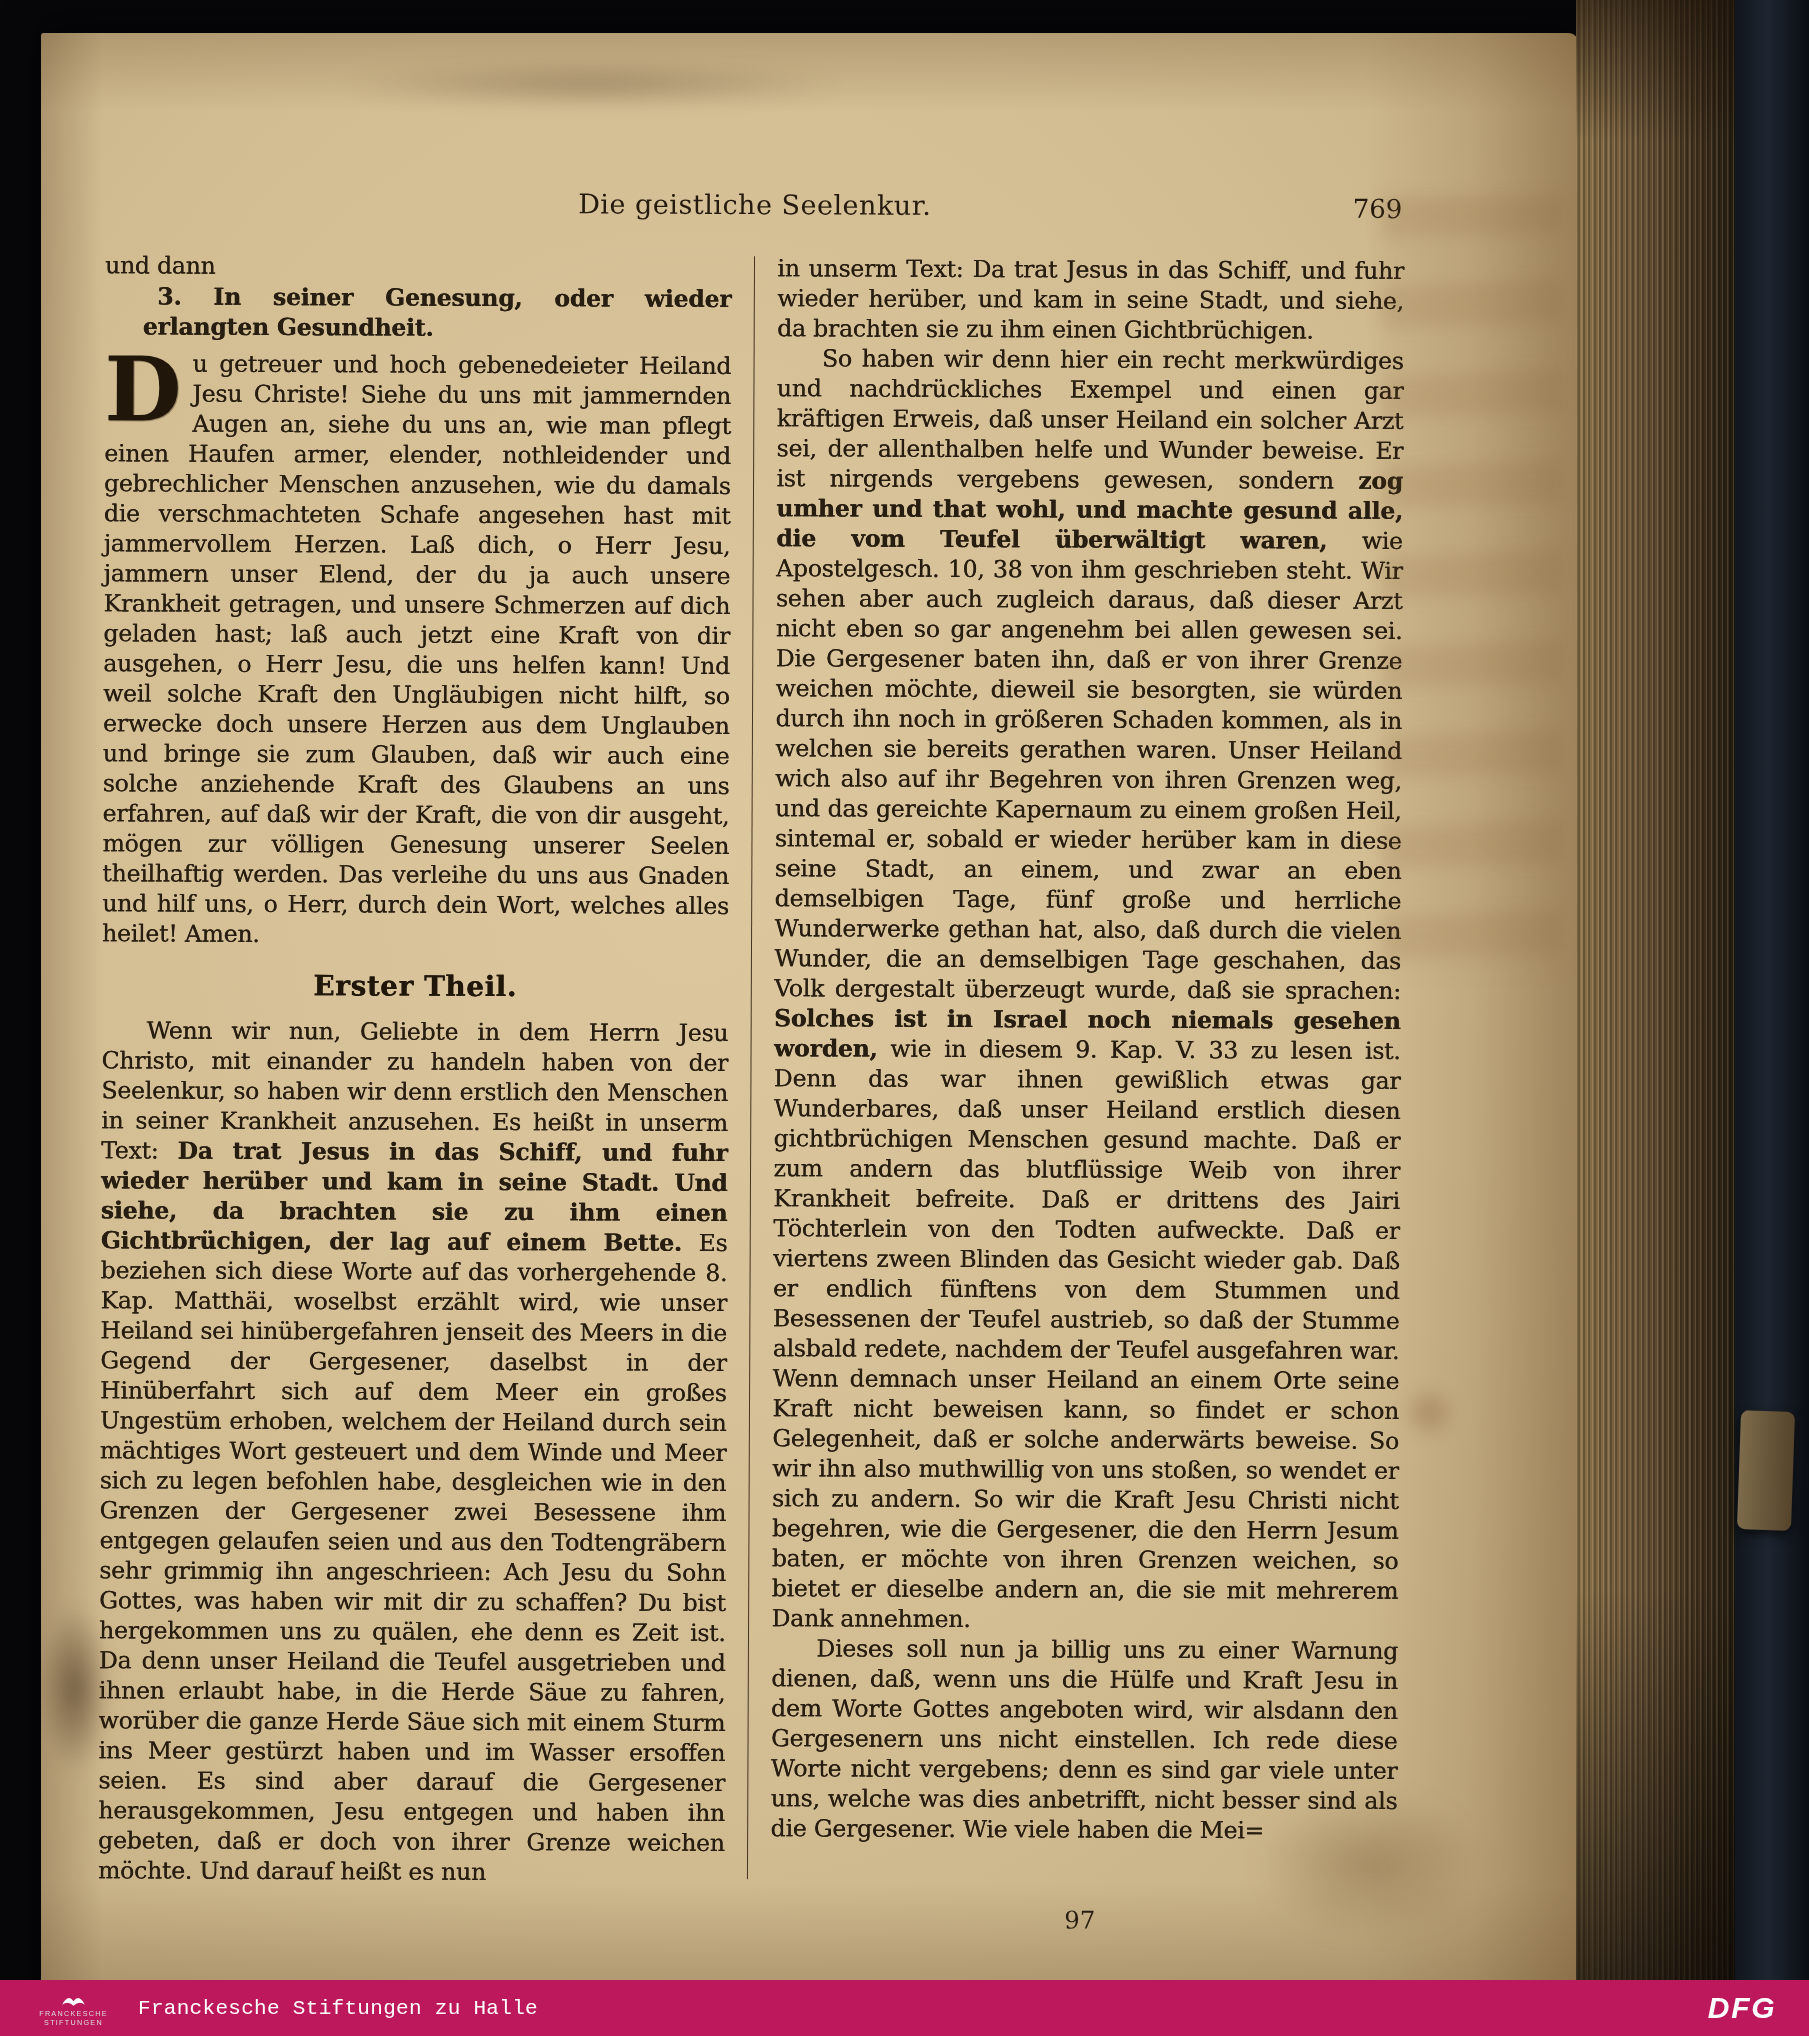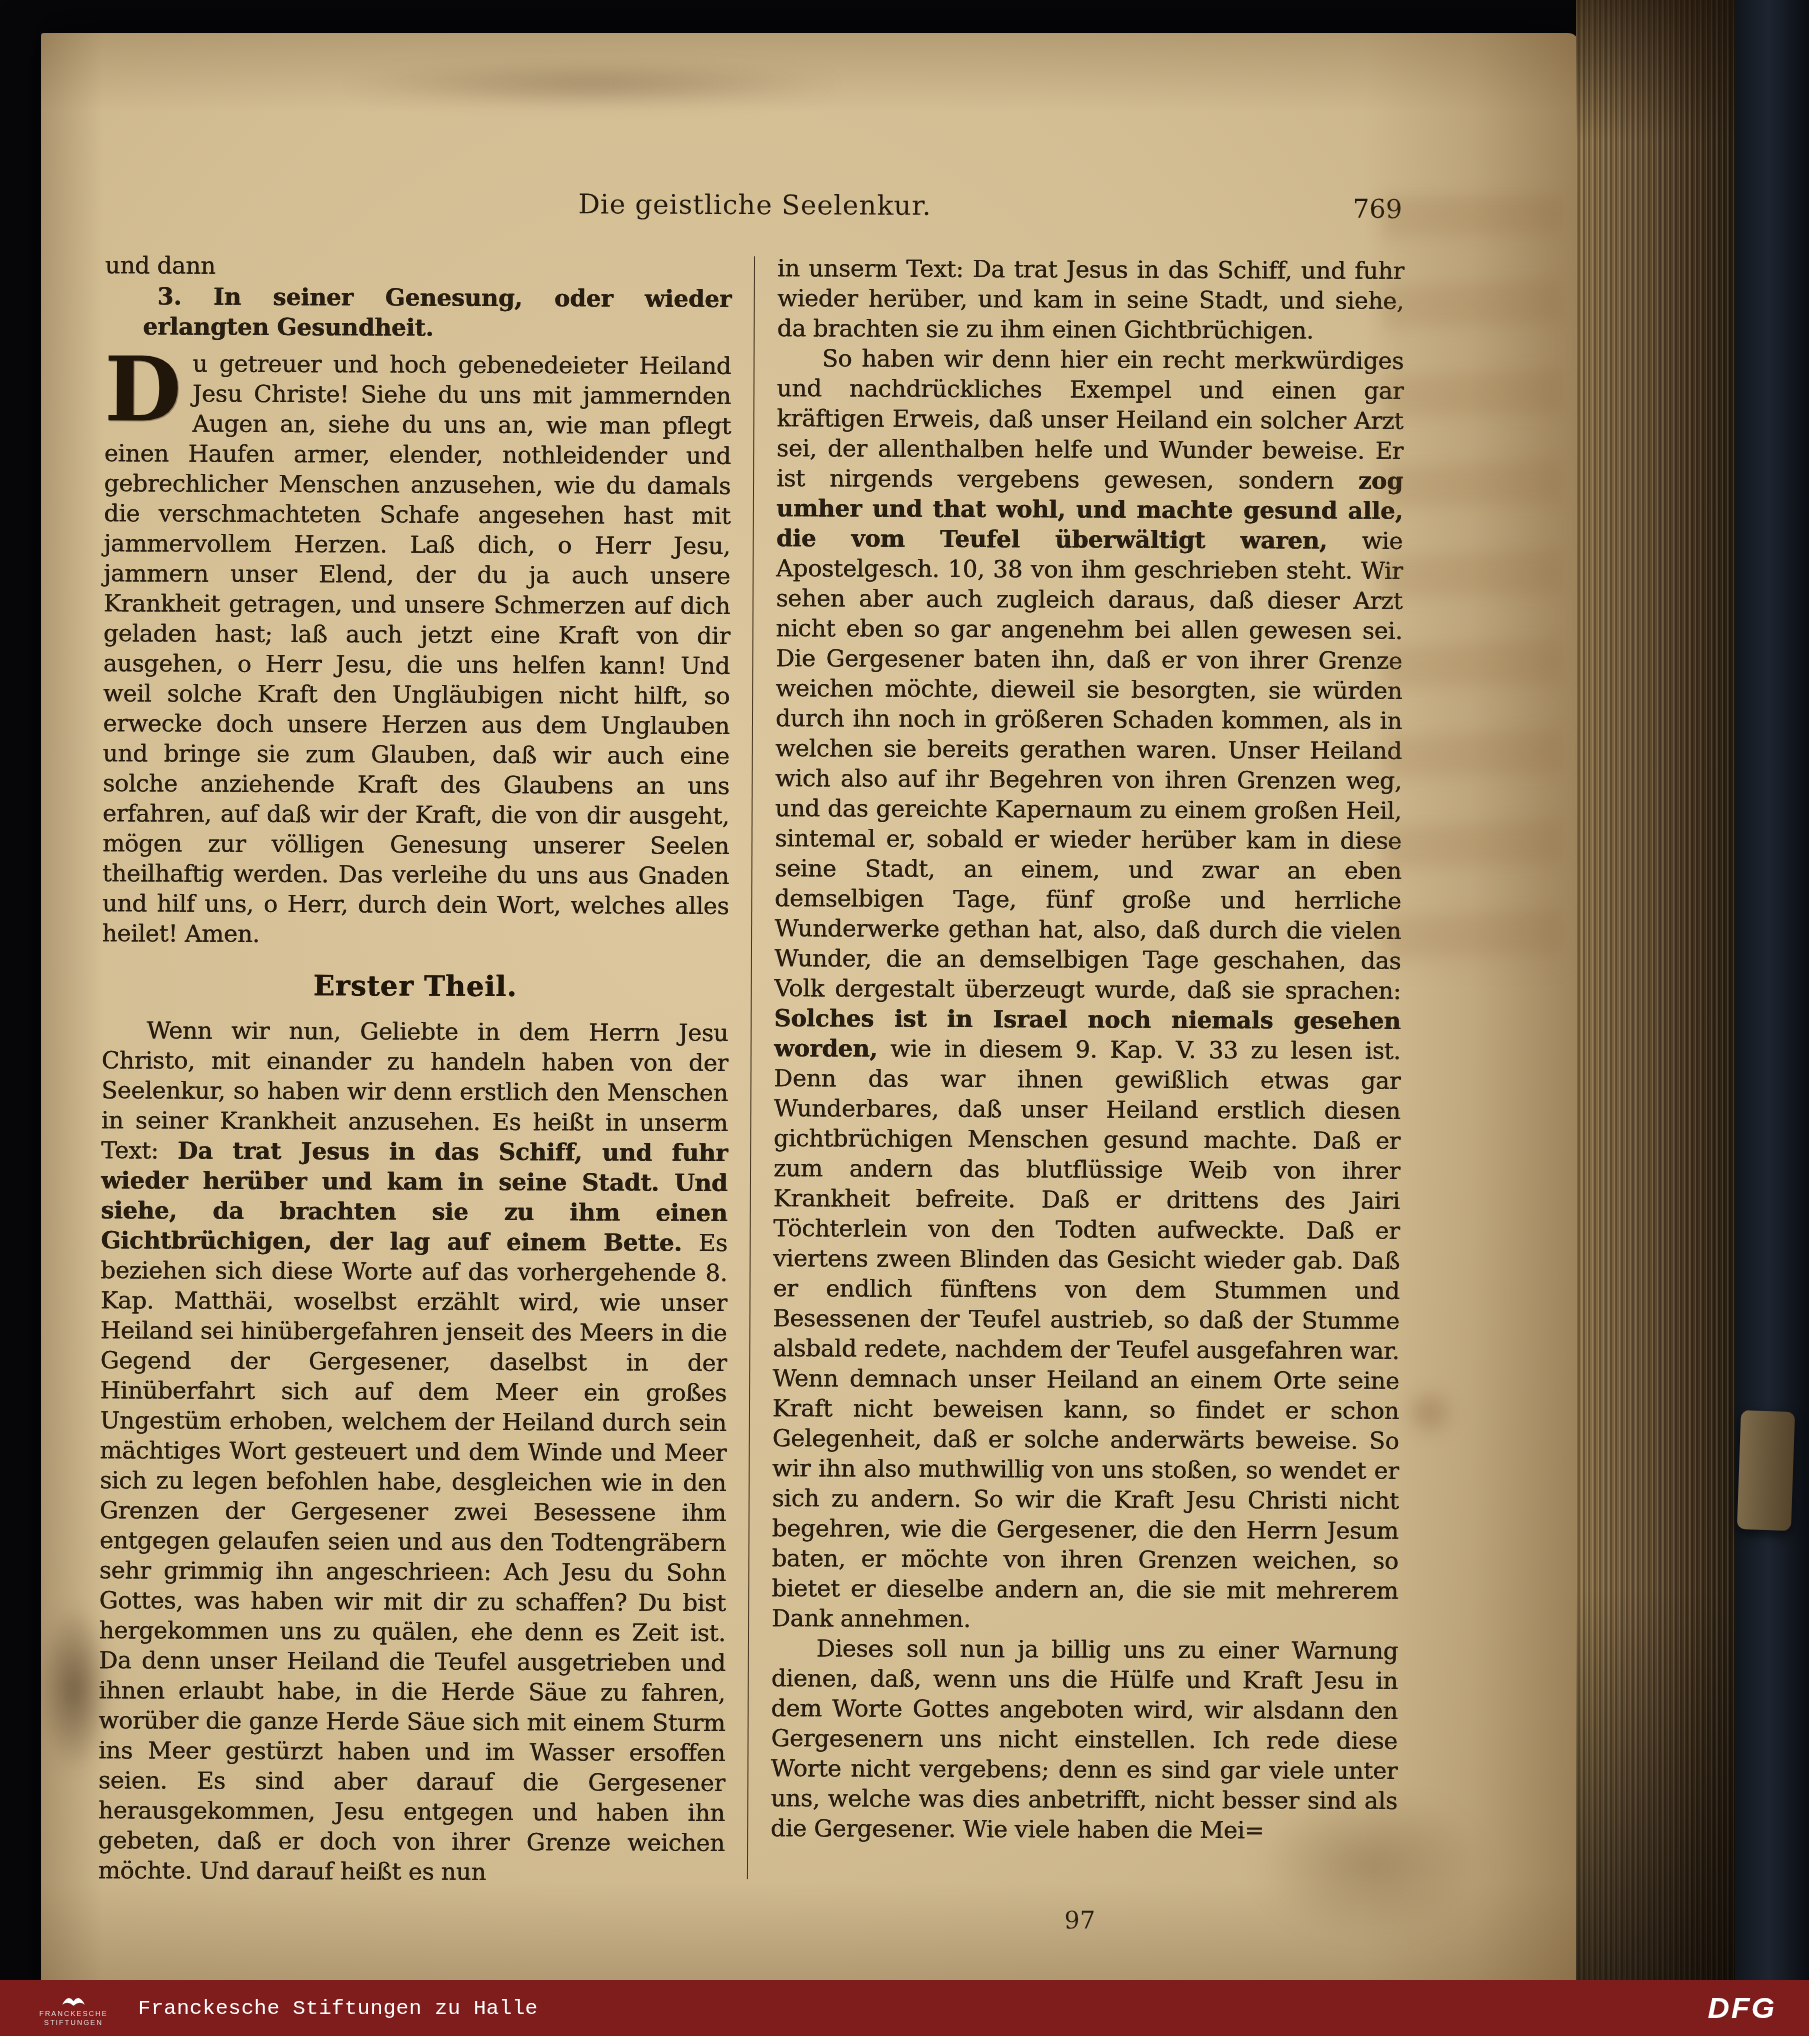--- a/index.html
+++ b/index.html
@@ -59,21 +59,21 @@
       linear-gradient(180deg, rgba(28,18,9,.65) 0%, rgba(0,0,0,0) 7%, rgba(0,0,0,0) 78%, rgba(8,5,2,.75) 100%),
       repeating-linear-gradient(90deg, rgba(255,236,200,.14) 0 0.9px, rgba(0,0,0,.24) 1.8px 3.6px, rgba(0,0,0,0) 3.6px 5.4px),
       linear-gradient(90deg, #8d7349 0%, #6f583a 35%, #45341f 72%, #221a0f 100%);}
   .cover{position:absolute;left:1735px;top:0;width:74px;height:2036px;
     background:linear-gradient(90deg,#11161c 0%,#1e2530 45%,#0a0d12 100%);}
   .clasp{position:absolute;left:1739px;top:1411px;width:54px;height:119px;border-radius:8.1px;
     background:linear-gradient(90deg,#7d6b4b,#55432b);transform:rotate(2deg);
     box-shadow:0 4.5px 11px rgba(0,0,0,.6);}
 
   
-  .bottom-bar{position:absolute;left:0;bottom:0;width:1809px;height:56px;background:#7f1d1d;
+  .bottom-bar{position:absolute;left:0;bottom:0;width:1809px;height:56px;background:#be185d;
     display:flex;align-items:center;gap:14.5px;padding:0 23.5px;box-sizing:border-box;
     font-family:"Liberation Sans","DejaVu Sans",sans-serif;color:#fff;z-index:5;}
   .fs-logo-block{display:flex;flex-direction:column;align-items:center;gap:0.9px;width:100px;}
   .fs-logo-block svg{display:block;}
   .fs-caption{font-size:7.2px;letter-spacing:1.3px;color:#ddd;text-align:center;line-height:1.25;}
   .institution{font-size:21px;letter-spacing:0.3px;font-family:Liberation Mono, monospace;}
   .bar-spacer{flex:1;}
   .dfg{font-size:30px;font-weight:bold;font-style:italic;letter-spacing:1.8px;margin-right:9px;}
 </style>
 </head>

